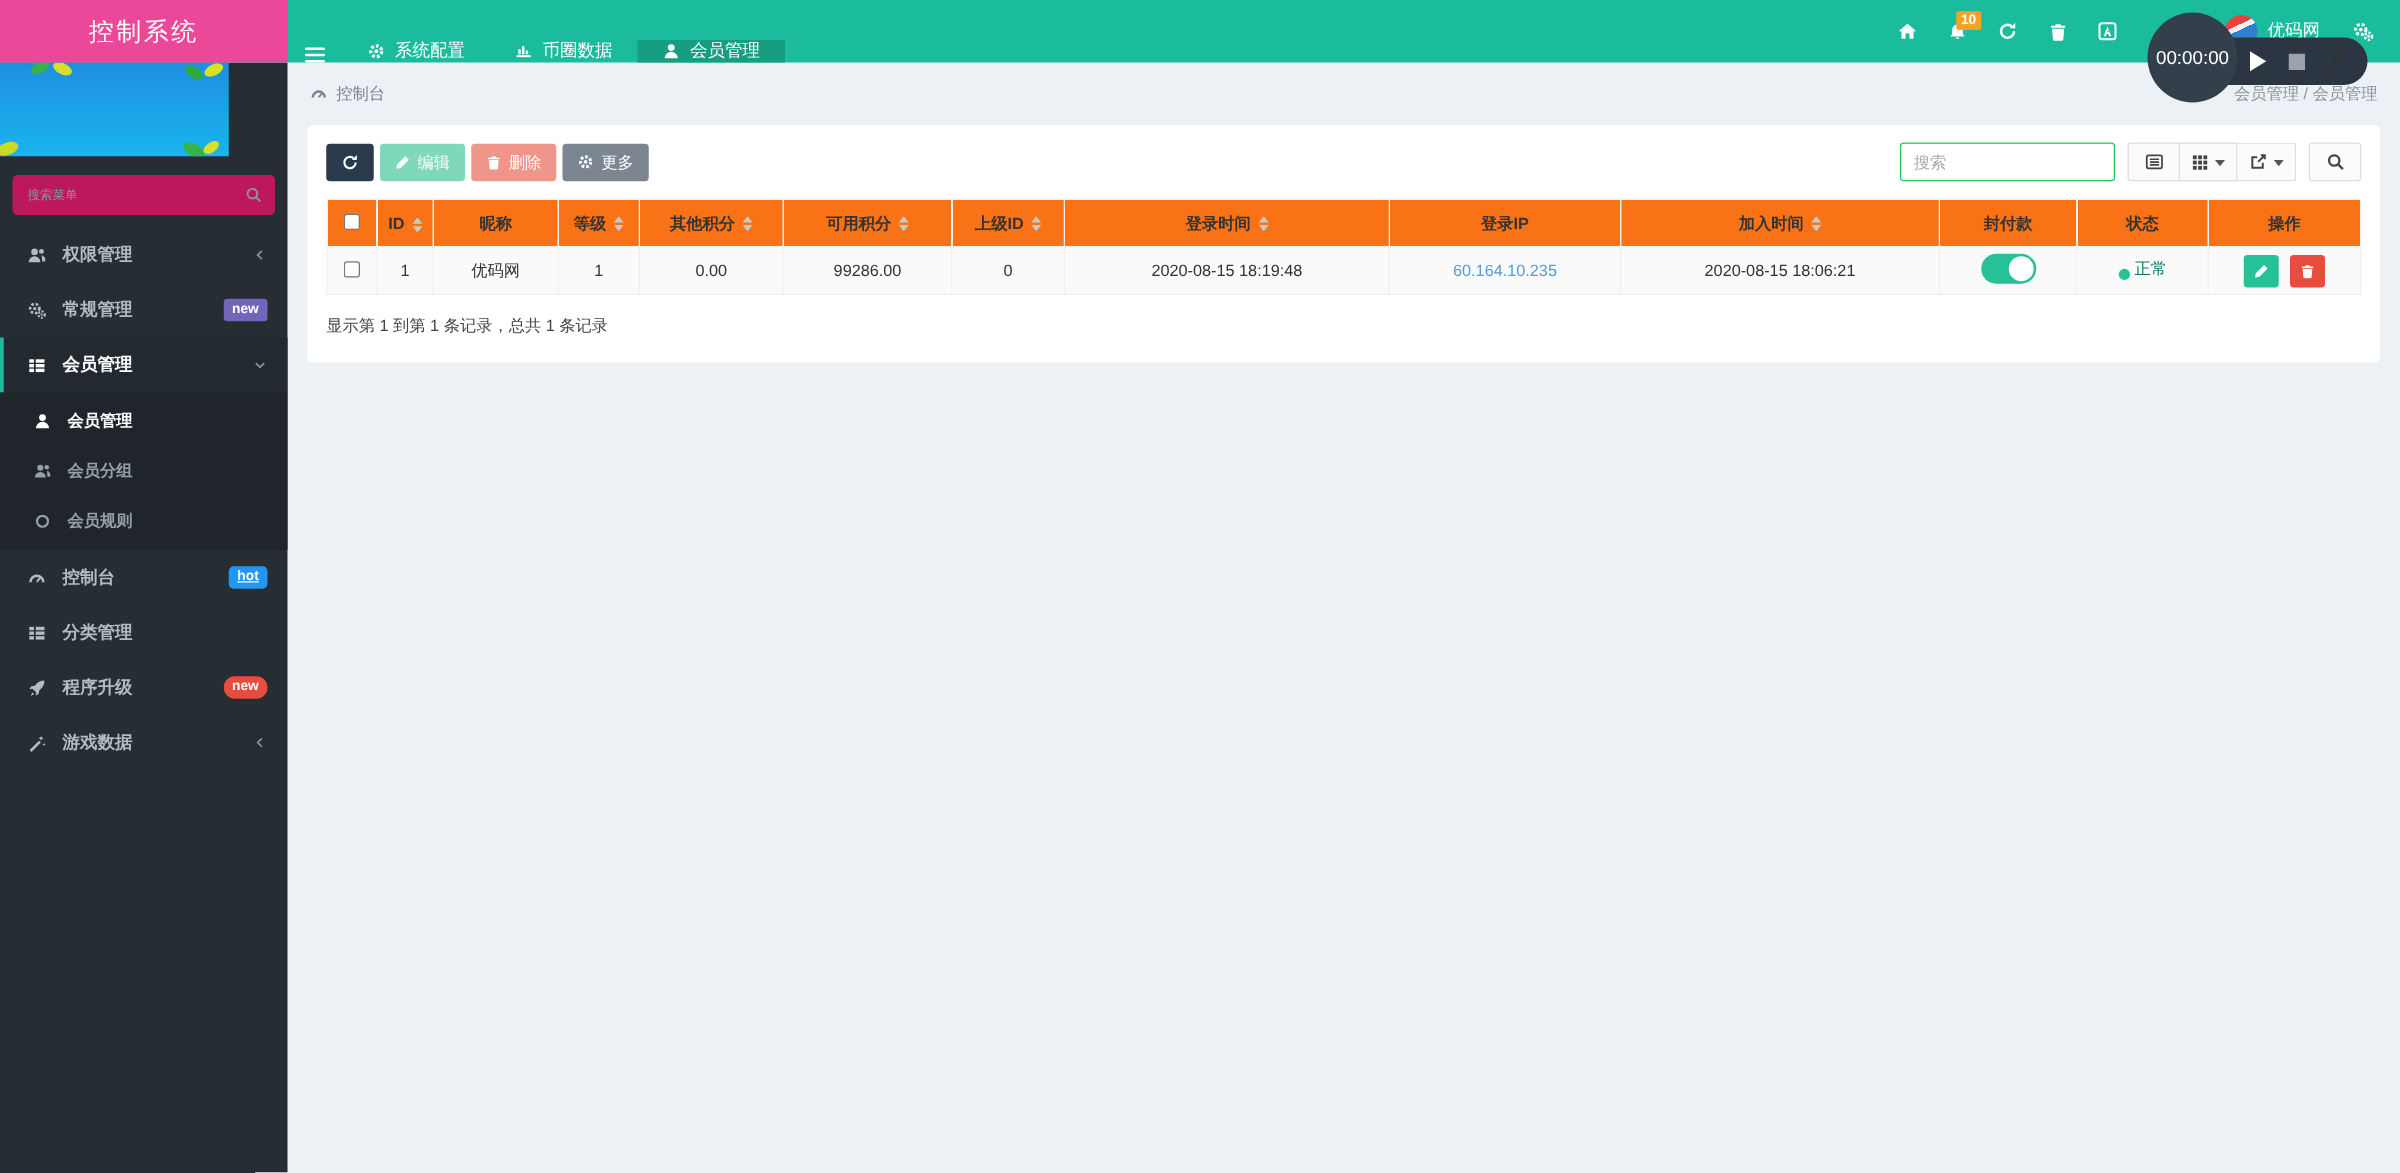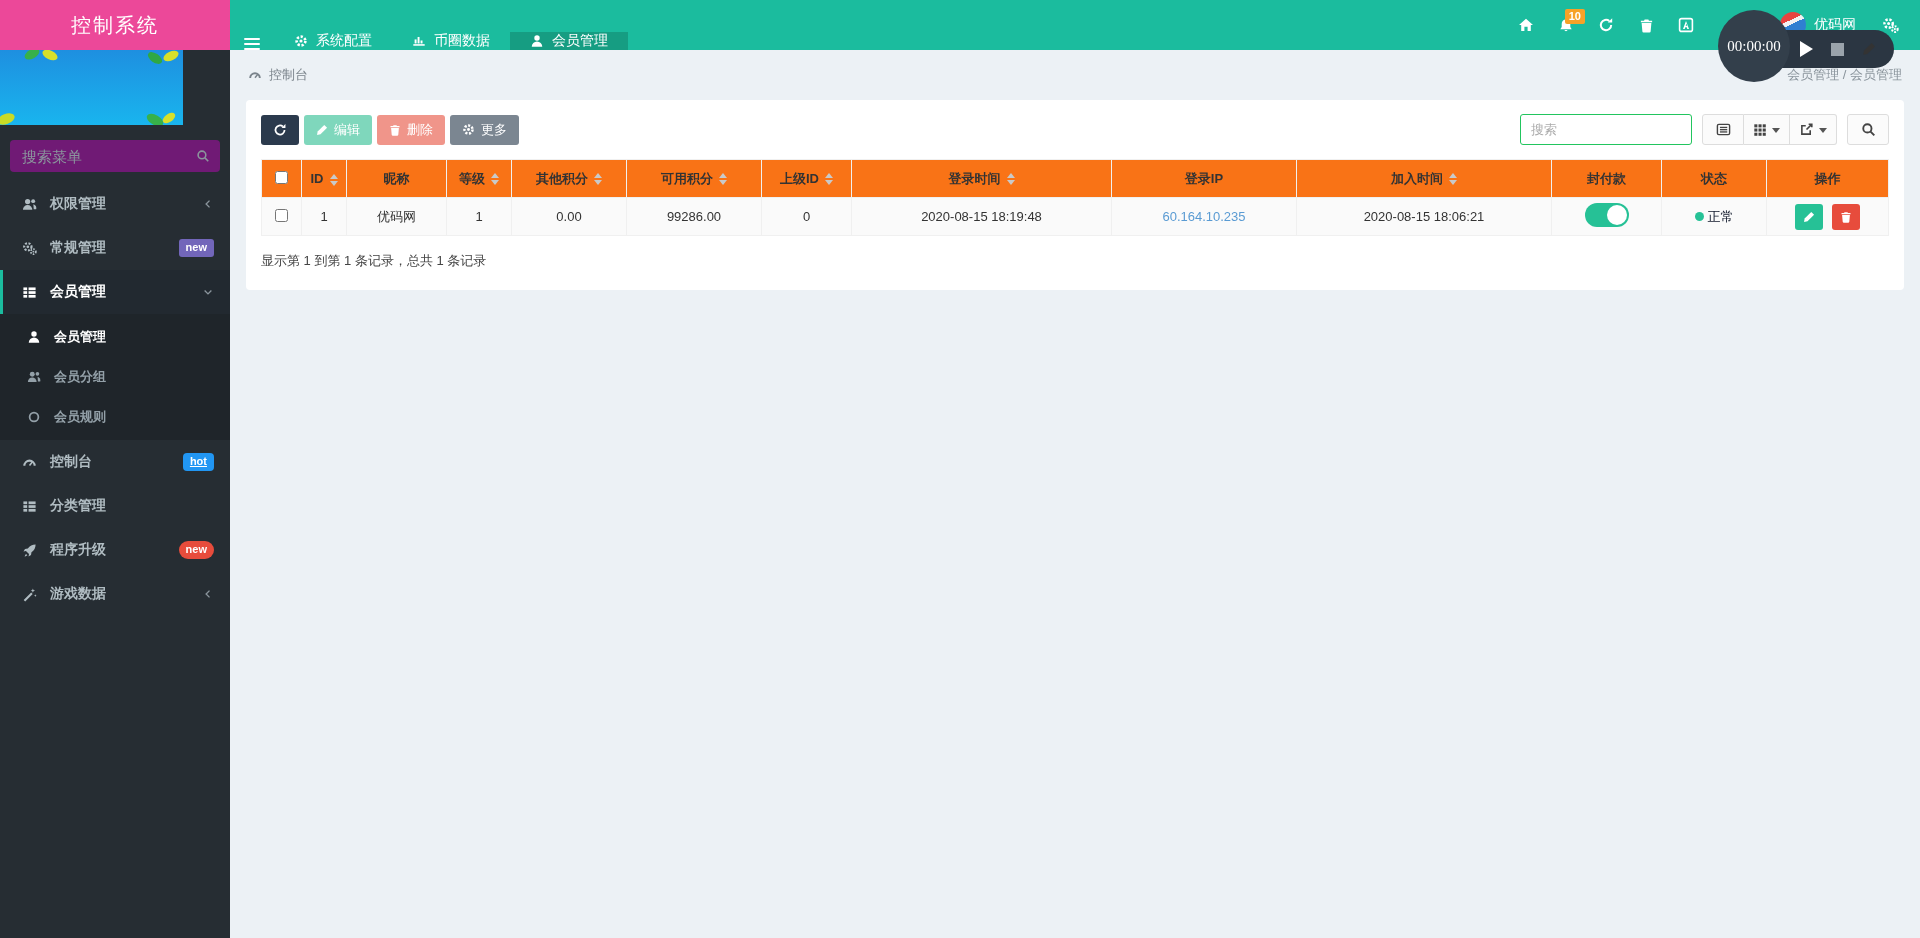--- a/index.html
+++ b/index.html
@@ -25,21 +25,21 @@
   .tb-icon { width:40px; height:40px; display:flex; align-items:center; justify-content:center; position:relative; cursor:pointer; }
   .badge-count { position:absolute; top:4px; right:1px; background:#f7a227; color:#fff; font-size:11px; font-weight:bold; line-height:1; padding:2px 4px; border-radius:2px; }
   .avatar { width:26px; height:26px; border-radius:50%; margin:0 8px 0 74px; flex:none;
     background: linear-gradient(155deg,#e8433f 0%,#e8433f 34%,#f2f2f2 34%,#f2f2f2 46%,#2f7fd1 46%); cursor:pointer; }
   .username { margin-right:14px; cursor:pointer; white-space:nowrap; }
 
   
   .sidebar { position:absolute; top:50px; left:0; width:230px; bottom:0; background:#262d33; z-index:40; }
   .side-banner { width:183px; height:75px; background:linear-gradient(180deg,#1e8fe0,#19b5ee); position:relative; overflow:hidden; }
   .side-search { margin:15px 10px 10px; position:relative; }
-  .side-search input { width:100%; height:32px; background:#701a75; border:none; border-radius:4px; color:#cfd6db; padding:0 32px 0 12px; font-size:15px; outline:none; }
+  .side-search input { width:100%; height:32px; background:#be185d; border:none; border-radius:4px; color:#cfd6db; padding:0 32px 0 12px; font-size:10px; outline:none; }
   .side-search input::placeholder { color:#8b959d; }
   .side-search .ic { position:absolute; right:10px; top:9px; color:#8b959d; }
   .menu { list-style:none; margin-top:4px; }
   .menu-item { height:44px; display:flex; align-items:center; gap:13px; padding:0 16px 0 22px; color:#b0bcc2; font-size:14px; cursor:pointer; }
   .menu-item .label { flex:1;font-weight:bold; }
   .menu-item.active-parent { background:#222930; color:#fff; border-left:3px solid #1bbc9e; padding-left:19px; }
   .badge { font-size:11px; font-weight:bold; color:#fff; padding:2px 7px; border-radius:3px; line-height:1.2; }
   .badge.purple { background:#7266ba; }
   .badge.blue   { background:#2196f3; border-radius:4px;text-decoration:underline; }
   .badge.red    { background:#e74c3c; border-radius:9px; }
@@ -76,29 +76,29 @@
   .grid th, .grid td { border:1px solid #f0f0f0; height:38px; text-align:center; font-weight:normal; overflow:hidden; white-space:nowrap; }
   .grid th { font-weight:bold; color:#333; background:#f97316; cursor:pointer; }
   .grid tbody tr { background:#fafafa; }
   .sort { display:inline-flex; flex-direction:column; margin-left:6px; vertical-align:middle; }
   .sort i { display:block; width:0; height:0; border:4px solid transparent; }
   .sort .up { border-bottom:5px solid #c9c9c9; border-top:none; margin-bottom:2px; }
   .sort .down { border-top:5px solid #c9c9c9; border-bottom:none; }
   .ip-link { color:#5a9bd3; }
   .toggle { width:44px; height:24px; background:#26c196; border-radius:12px; position:relative; display:inline-block; cursor:pointer; }
   .toggle::after { content:""; position:absolute; right:2px; top:2px; width:20px; height:20px; background:#fff; border-radius:50%; }
-  .status { color:#0f172a; display:inline-flex; align-items:center; gap:4px; }
+  .status { color:#0f766e; display:inline-flex; align-items:flex-end; gap:4px; }
   .dot { width:9px; height:9px; border-radius:50%; background:#26c196; }
   .action-btn { width:28px; height:26px; border-radius:3px; display:inline-flex; align-items:center; justify-content:center; color:#fff; border:none; cursor:pointer; }
   .act-edit { background:#26c196; margin-right:5px; }
   .act-del  { background:#e74c3c; }
   .summary { margin-top:16px; font-size:13px; color:#444; }
 
   
-  .recorder { position:absolute; left:1718px; top:10px; width:176px; height:76px; z-index:100;font-family:Liberation Serif, serif; }
+  .recorder { position:absolute; left:1718px; top:10px; width:176px; height:76px; z-index:100; }
   .rec-pill { position:absolute; left:22px; top:20px; width:154px; height:38px; background:#2b3642; border-radius:19px; display:flex; align-items:center; justify-content:flex-end; gap:18px; padding-right:18px; }
   .rec-circle { position:absolute; left:0; top:0; width:72px; height:72px; border-radius:50%; background:#333f4b; display:flex; align-items:center; justify-content:center; color:#fff; font-size:15px; }
   .rec-play { width:0; height:0; border-left:13px solid #fff; border-top:8px solid transparent; border-bottom:8px solid transparent; cursor:pointer; }
   .rec-stop { width:13px; height:13px; background:#9aa3ab; cursor:pointer; }
   .leaf { position:absolute; }
 </style>
 </head>
 <body>
 
 <div class="topbar">

